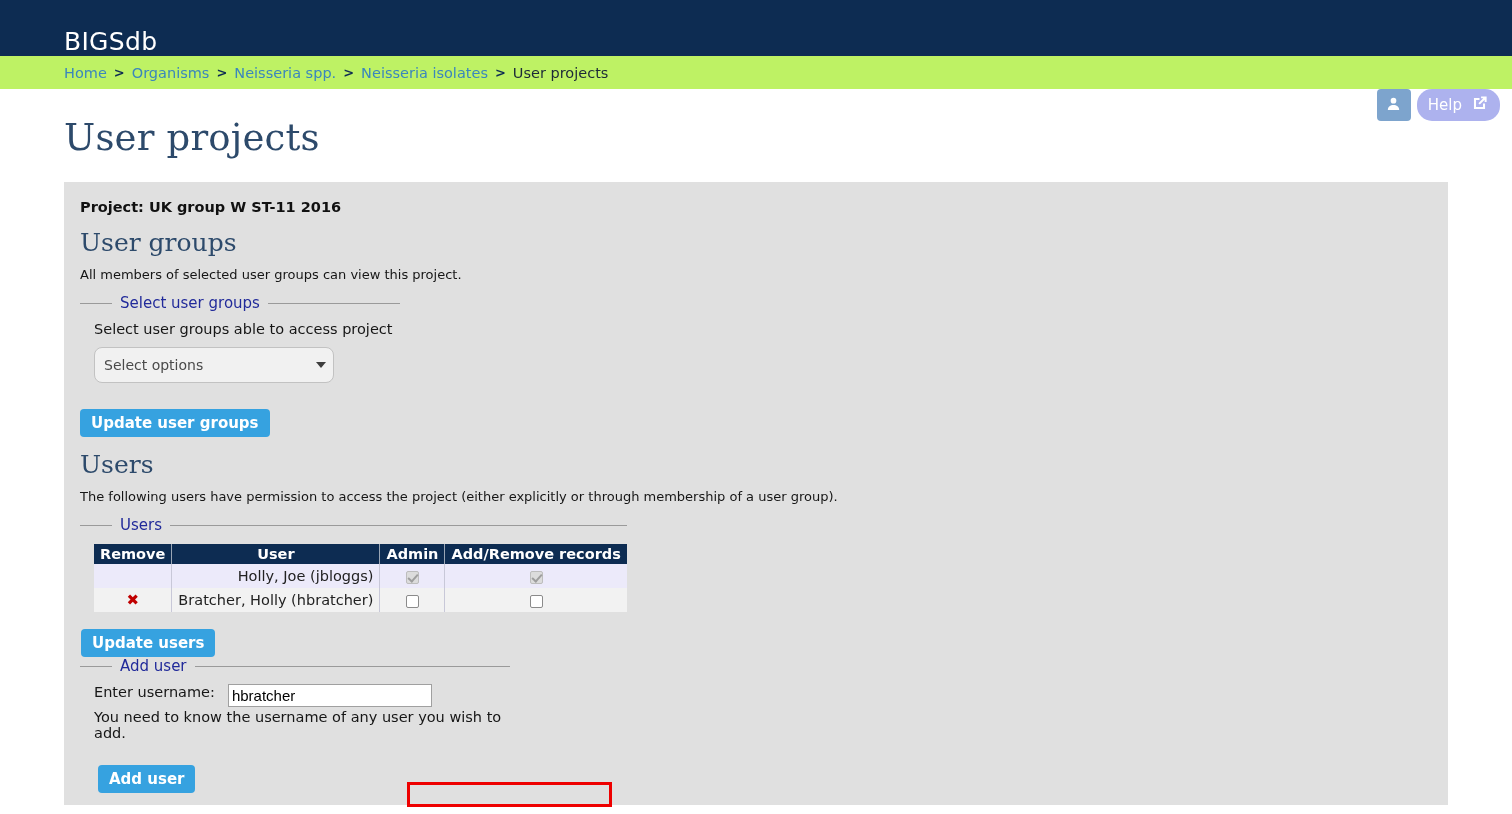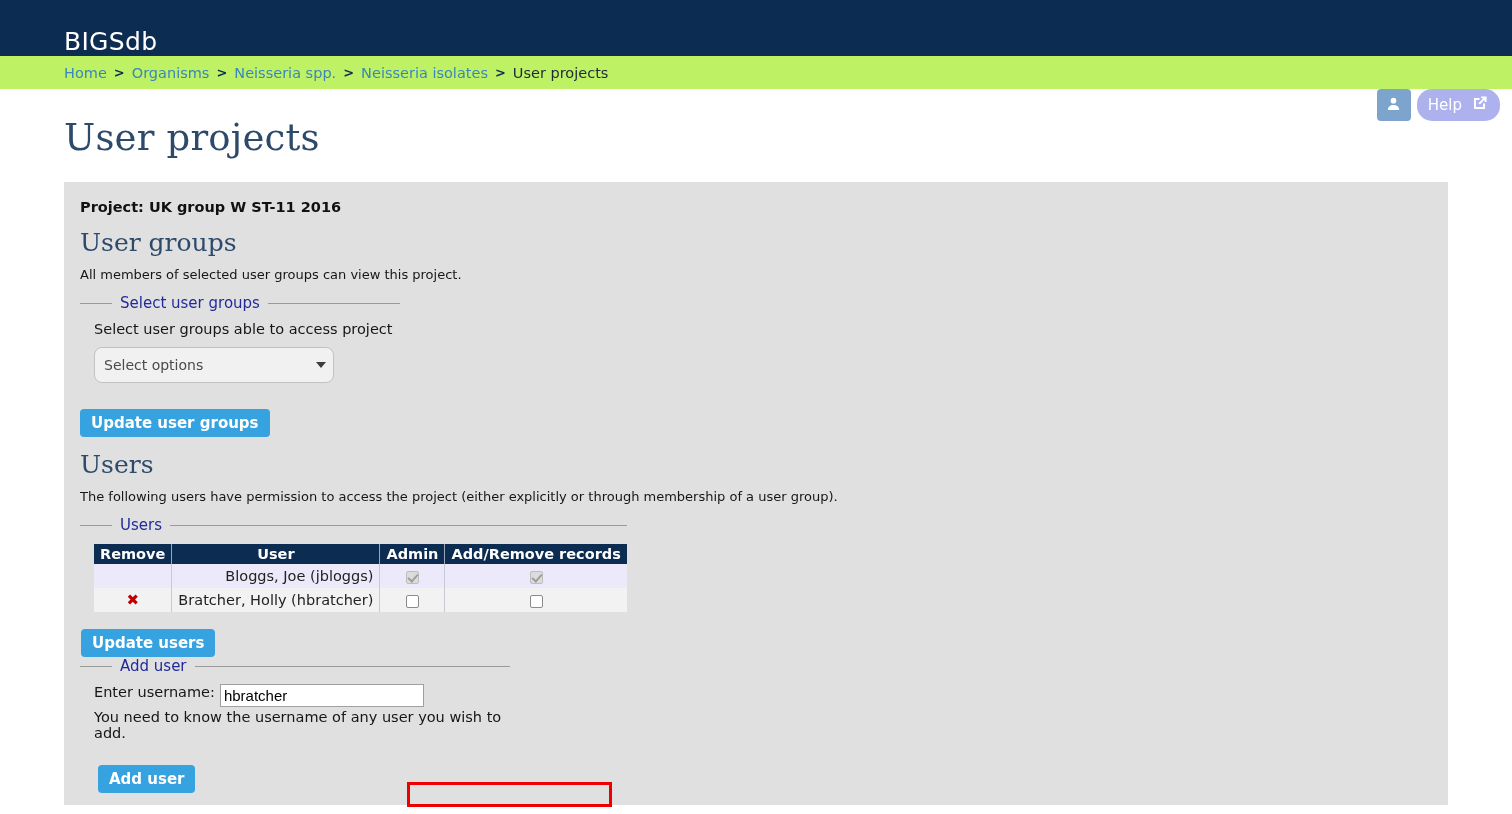--- a/index.html
+++ b/index.html
@@ -291,21 +291,21 @@
   }
   #username-input {
     width: 196px;
     height: 19px;
     border: 1px solid #a0a0a0;
     background: #ffffff;
     font-family: "Liberation Sans", sans-serif;
     font-size: 15px;
     color: #000000;
     padding: 1px 3px;
-    margin-left: 5px;
+    margin-left: 13px;
     box-sizing: content-box;
     outline: none;
   }
   #add-user-hint {
     font-size: 14.5px;
     color: #161616;
     margin: 2px 0 0 0;
   }
 </style>
 </head>
@@ -382,21 +382,21 @@
           <th class="col-user">User</th>
           <th class="col-admin">Admin</th>
           <th class="col-records">Add/Remove records</th>
         </tr>
       </thead>
       <tbody>
         <tr class="row-even">
           <td>
             <span class="remove-x"></span>
           </td>
-          <td class="user-cell">Bloggs, Joe (jbloggs)</td>
+          <td class="user-cell">Holly, Joe (jbloggs)</td>
           <td>
             <span class="cb checked-disabled"></span>
           </td>
           <td>
             <span class="cb checked-disabled"></span>
           </td>
         </tr>
         <tr class="row-odd">
           <td>
             <span class="remove-x">✖</span>

